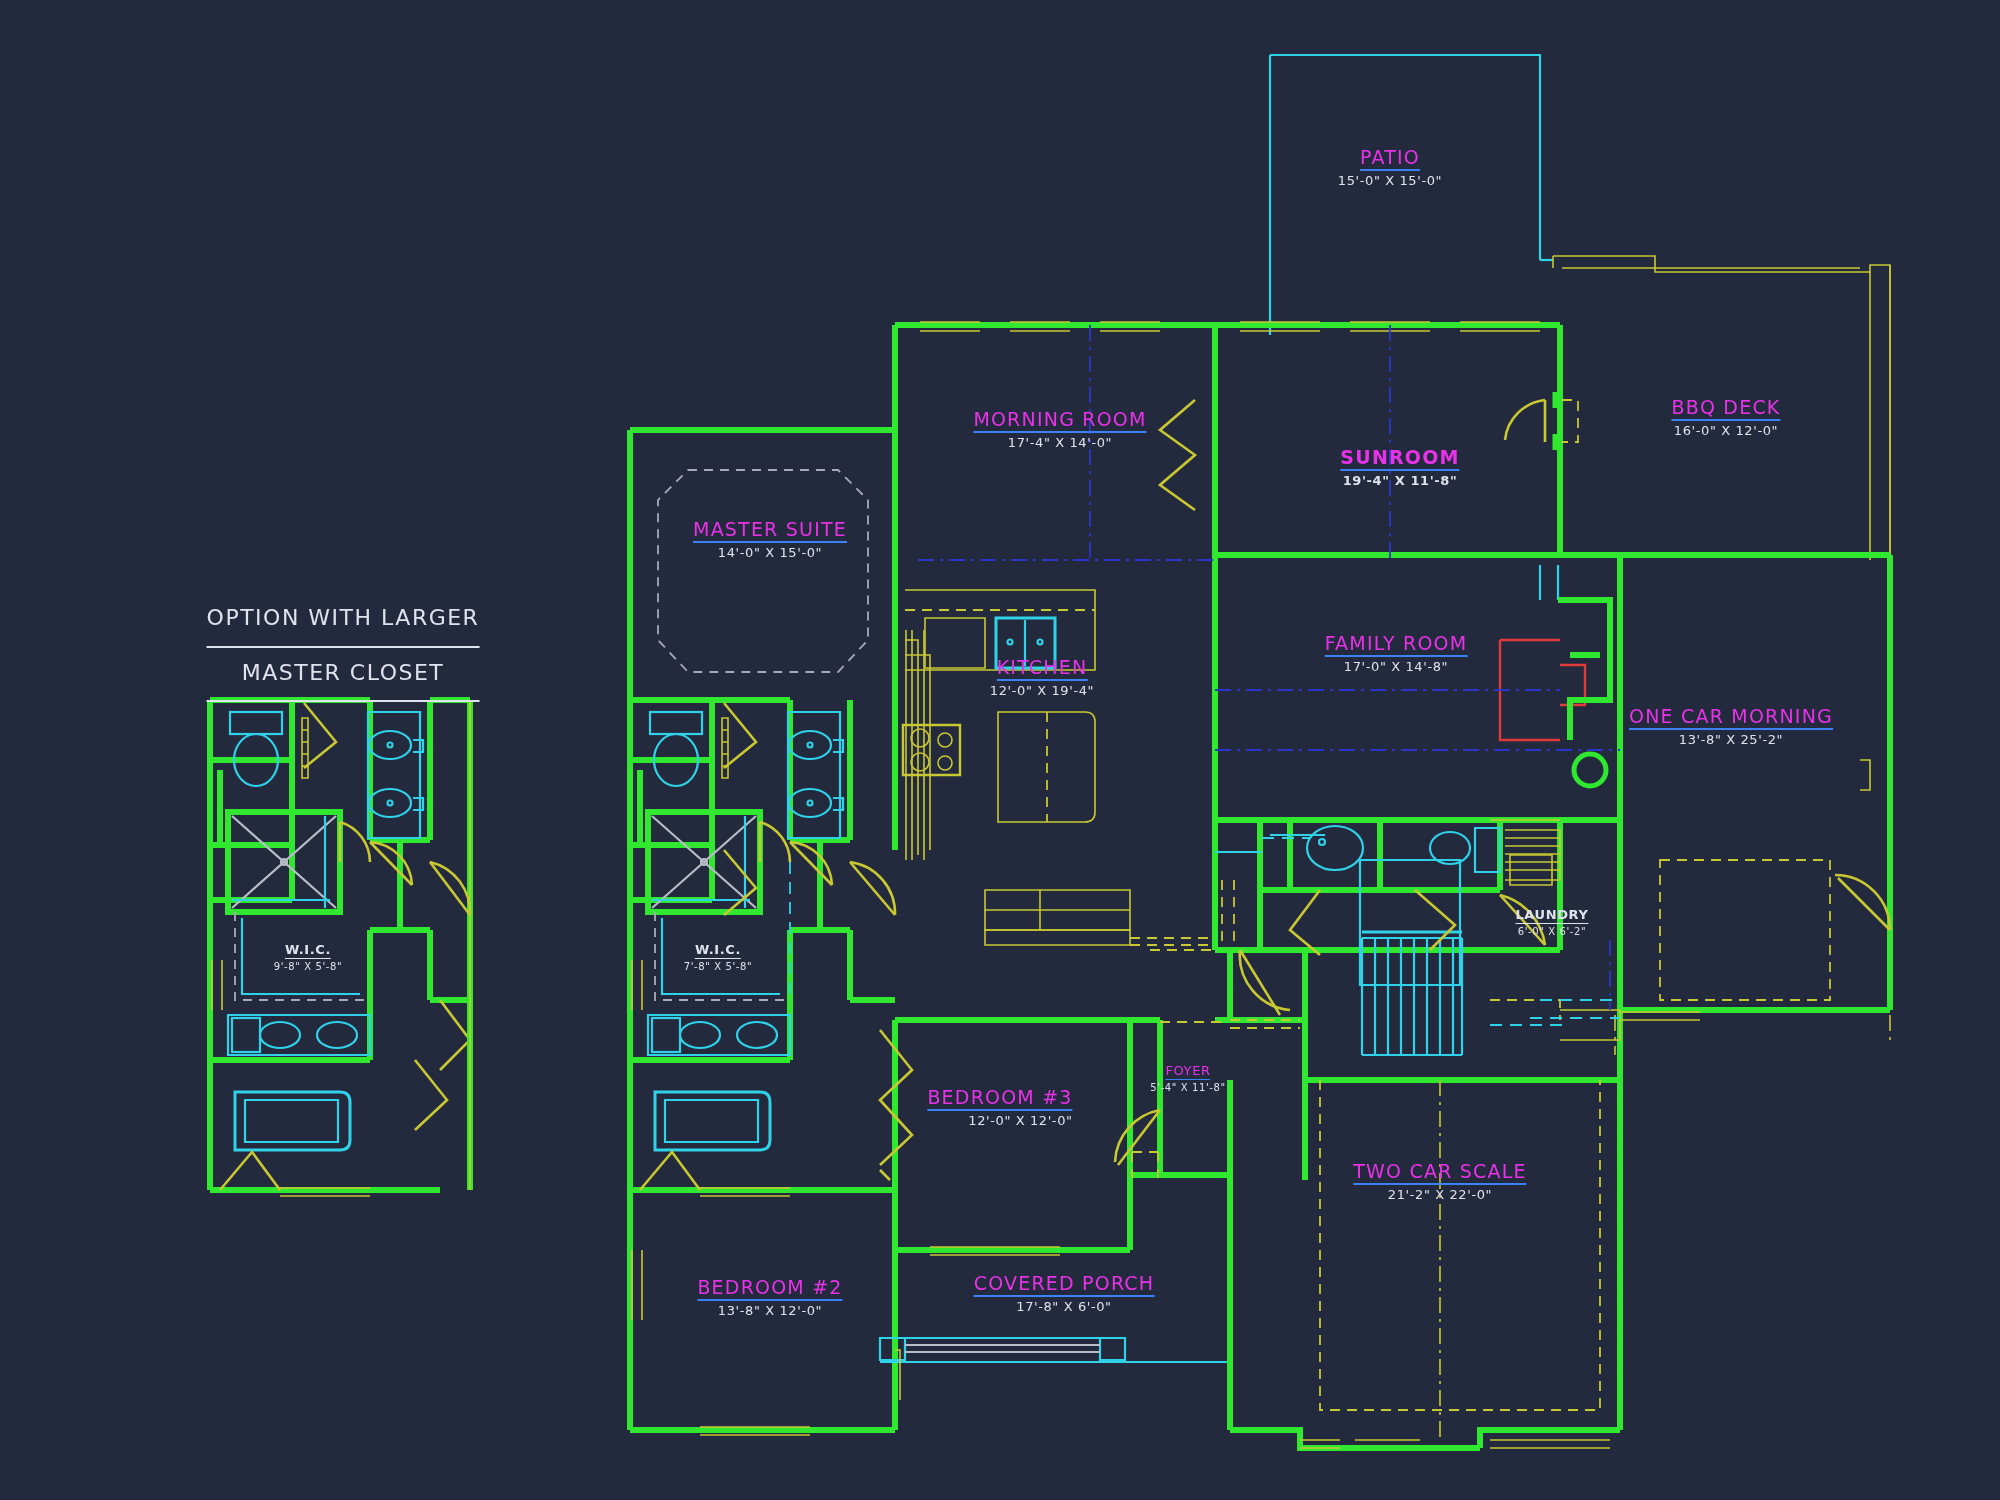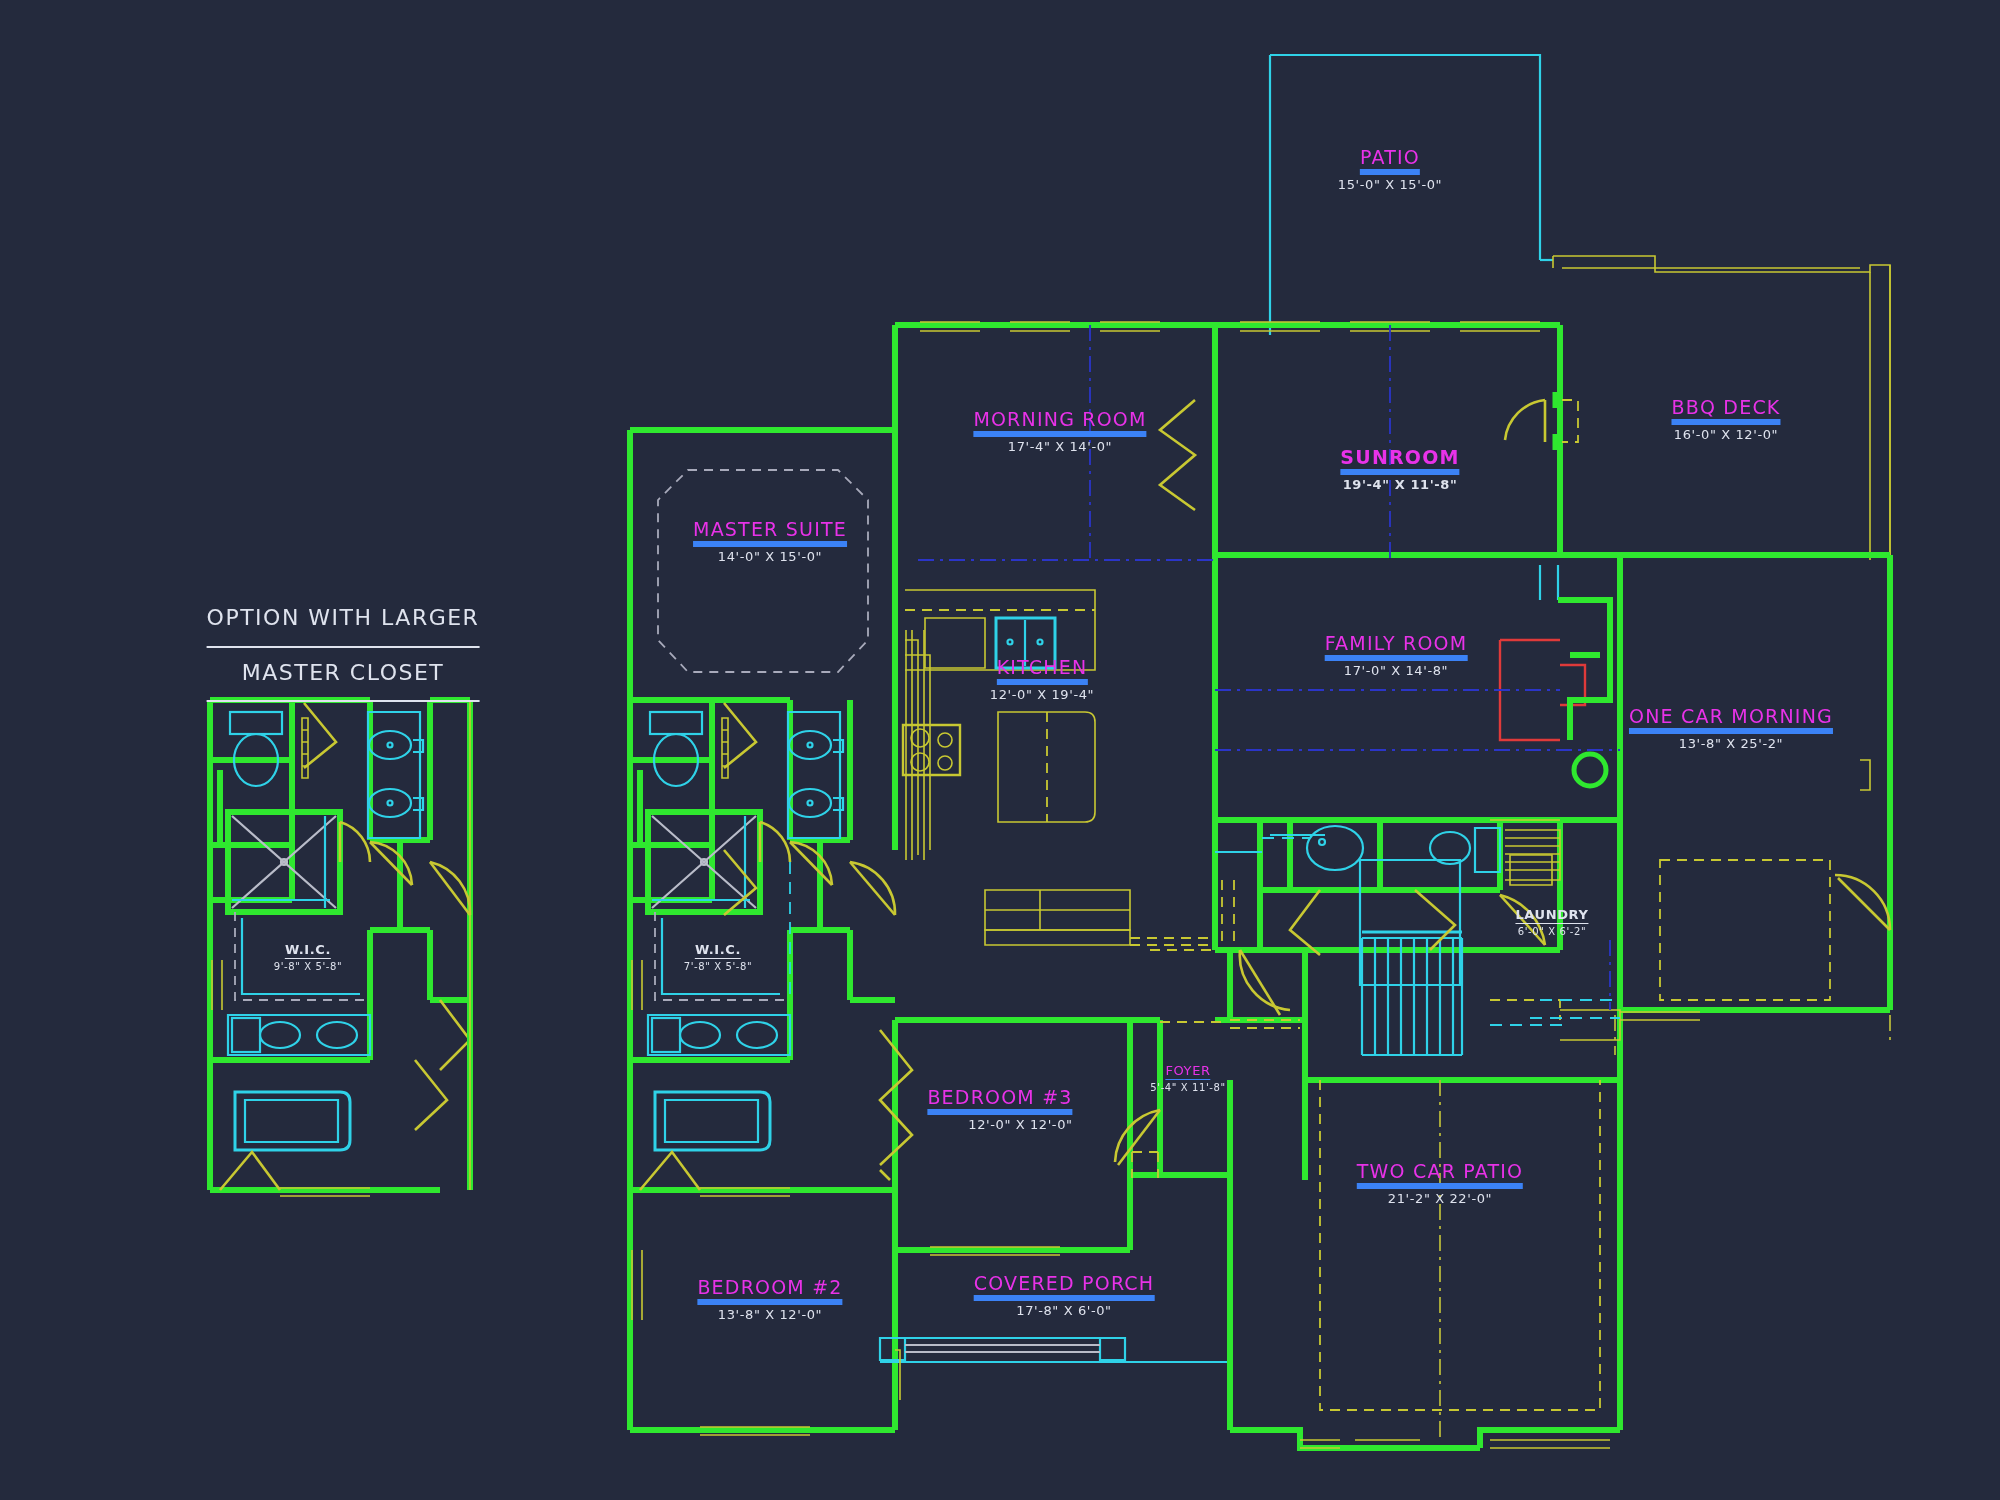--- a/index.html
+++ b/index.html
@@ -23,21 +23,21 @@
     text-align: center;
     transform: translate(-50%, 0);
     white-space: nowrap;
     pointer-events: none;
   }
   .room-name {
     color: #e832e8;
     font-family: "DejaVu Sans", sans-serif;
     font-size: 19px;
     letter-spacing: 1.2px;
-    border-bottom: 6px solid #3b82f6;
+    border-bottom: 2px solid #3b82f6;
     display: inline-block;
     padding-bottom: 1px;
     line-height: 1.05;
   }
   .room-dims {
     color: #dfe3ee;
     font-family: "DejaVu Sans", sans-serif;
     font-size: 13px;
     letter-spacing: 0.6px;
     margin-top: 3px;
@@ -511,21 +511,21 @@
       <div class="room-label" style="left: 1726px; top: 398px;"><div class="room-name">BBQ DECK</div><div class="room-dims">16'-0" X 12'-0"</div></div>
       <div class="room-label" style="left: 770px; top: 520px;"><div class="room-name">MASTER SUITE</div><div class="room-dims">14'-0" X 15'-0"</div></div>
       <div class="room-label" style="left: 1042px; top: 658px;"><div class="room-name">KITCHEN</div><div class="room-dims">12'-0" X 19'-4"</div></div>
       <div class="room-label" style="left: 1396px; top: 634px;"><div class="room-name">FAMILY ROOM</div><div class="room-dims">17'-0" X 14'-8"</div></div>
       <div class="room-label" style="left: 1731px; top: 707px;"><div class="room-name">ONE CAR MORNING</div><div class="room-dims">13'-8" X 25'-2"</div></div>
       <div class="room-label small white" style="left: 1552px; top: 904px;"><div class="room-name">LAUNDRY</div><div class="room-dims">6'-0" X 6'-2"</div></div>
       <div class="room-label small white" style="left: 718px; top: 939px;"><div class="room-name">W.I.C.</div><div class="room-dims">7'-8" X 5'-8"</div></div>
       <div class="room-label small white" style="left: 308px; top: 939px;"><div class="room-name">W.I.C.</div><div class="room-dims">9'-8" X 5'-8"</div></div>
       <div class="room-label" style="left: 1000px; top: 1088px; text-align: right;"><div class="room-name">BEDROOM #3</div><div class="room-dims">12'-0" X 12'-0"</div></div>
       <div class="room-label small" style="left: 1188px; top: 1060px;"><div class="room-name">FOYER</div><div class="room-dims">5'-4" X 11'-8"</div></div>
-      <div class="room-label" style="left: 1440px; top: 1162px;"><div class="room-name">TWO CAR PATIO</div><div class="room-dims">21'-2" X 22'-0"</div></div>
+      <div class="room-label" style="left: 1440px; top: 1162px;"><div class="room-name">TWO CAR SCALE</div><div class="room-dims">21'-2" X 22'-0"</div></div>
       <div class="room-label" style="left: 770px; top: 1278px;"><div class="room-name">BEDROOM #2</div><div class="room-dims">13'-8" X 12'-0"</div></div>
       <div class="room-label" style="left: 1064px; top: 1274px;"><div class="room-name">COVERED PORCH</div><div class="room-dims">17'-8" X 6'-0"</div></div>
     </div>
 
 
   <div class="option-title" id="option-title" style="left: 343px; top: 604px;">
     <span>OPTION WITH LARGER</span>
     <span>MASTER CLOSET</span>
   </div>
 

